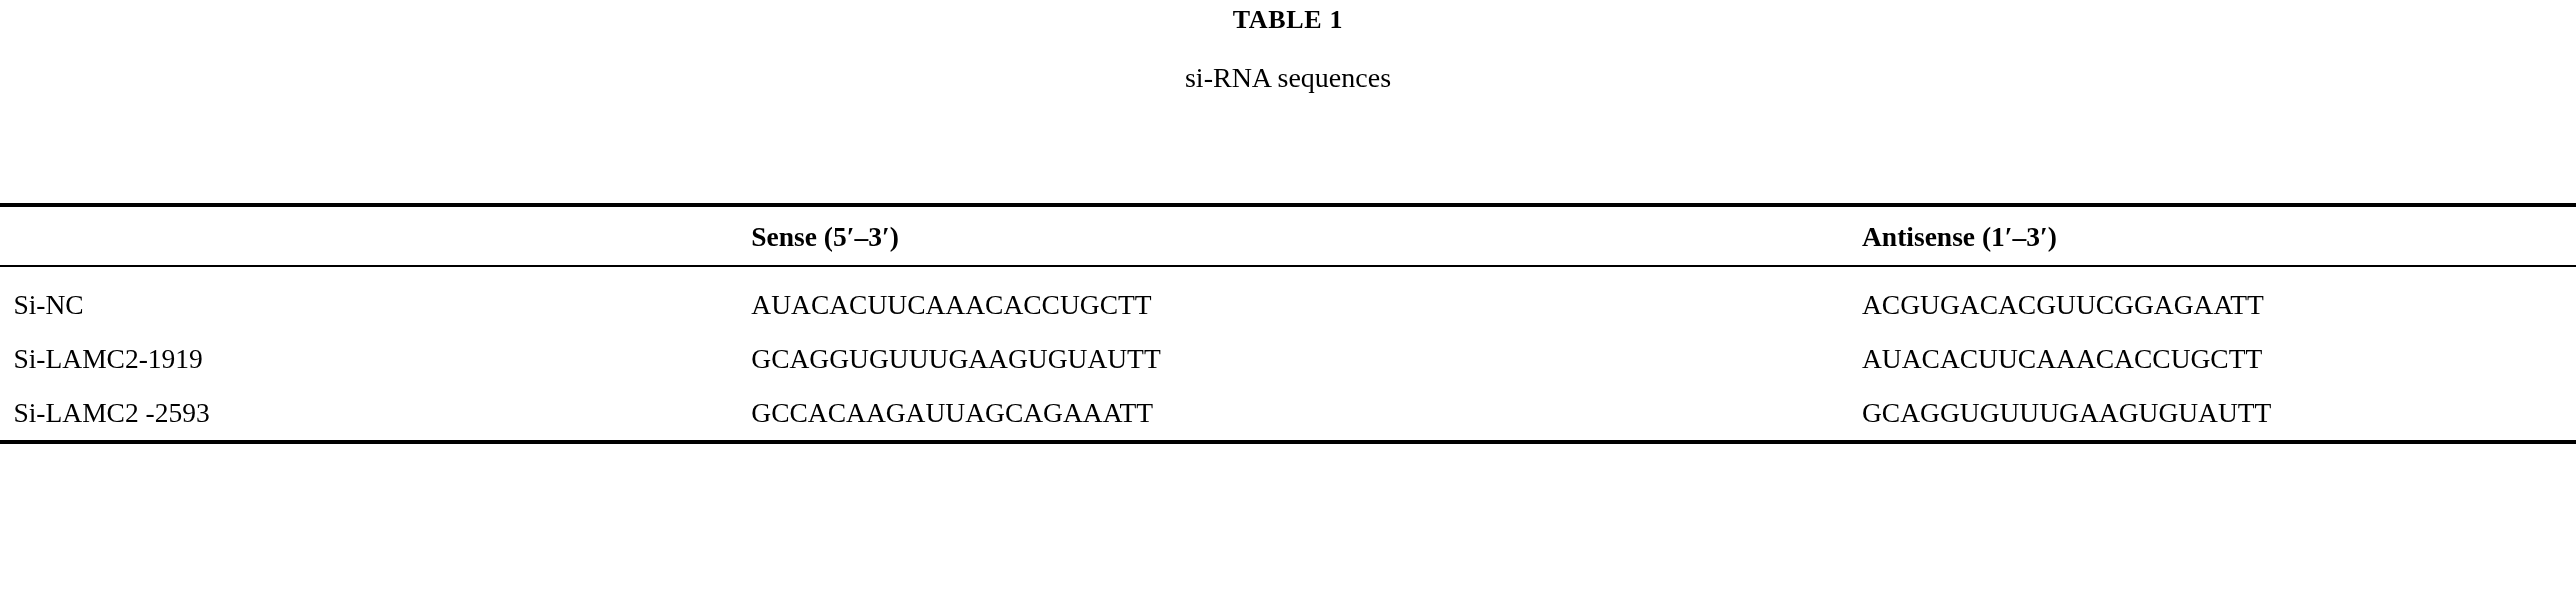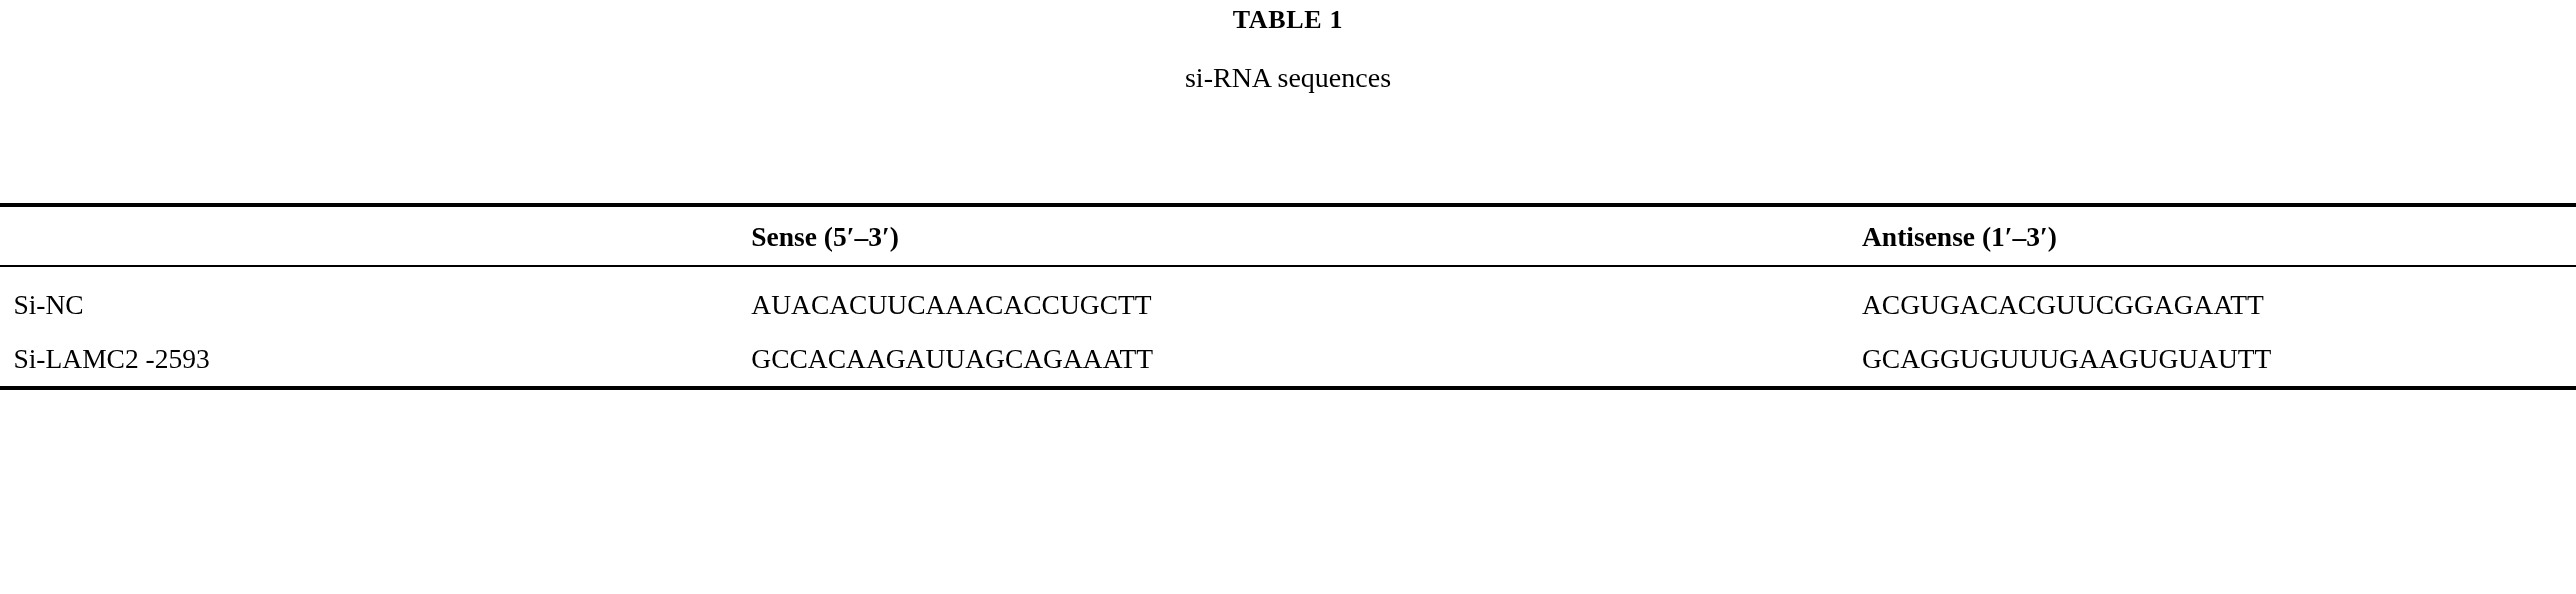--- a/index.html
+++ b/index.html
@@ -113,20 +113,25 @@
           <th class="th-antisense rule-top">Antisense (1′–3′)</th>
         </tr>
       </thead>
       <tbody>
         <tr>
           <td class="td-name rule-mid">Si-NC</td>
           <td class="td-sense rule-mid">AUACACUUCAAACACCUGCTT</td>
           <td class="td-antisense rule-mid">ACGUGACACGUUCGGAGAATT</td>
         </tr>
         <tr>
+          <td class="td-name">Si-LAMC2-1919</td>
+          <td class="td-sense">GCAGGUGUUUGAAGUGUAUTT</td>
+          <td class="td-antisense">AUACACUUCAAACACCUGCTT</td>
+        </tr>
+        <tr>
           <td class="td-name">Si-LAMC2 -2593</td>
           <td class="td-sense">GCCACAAGAUUAGCAGAAATT</td>
           <td class="td-antisense">GCAGGUGUUUGAAGUGUAUTT</td>
         </tr>
         <tr>
           <td class="rule-bottom" style="padding:0;height:0;line-height:0;font-size:0;"></td>
           <td class="rule-bottom" style="padding:0;height:0;line-height:0;font-size:0;"></td>
           <td class="rule-bottom" style="padding:0;height:0;line-height:0;font-size:0;"></td>
         </tr>
       </tbody>

